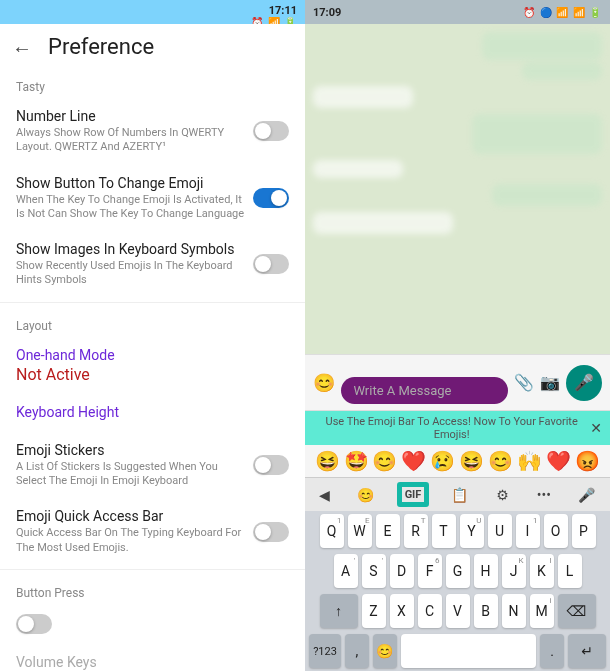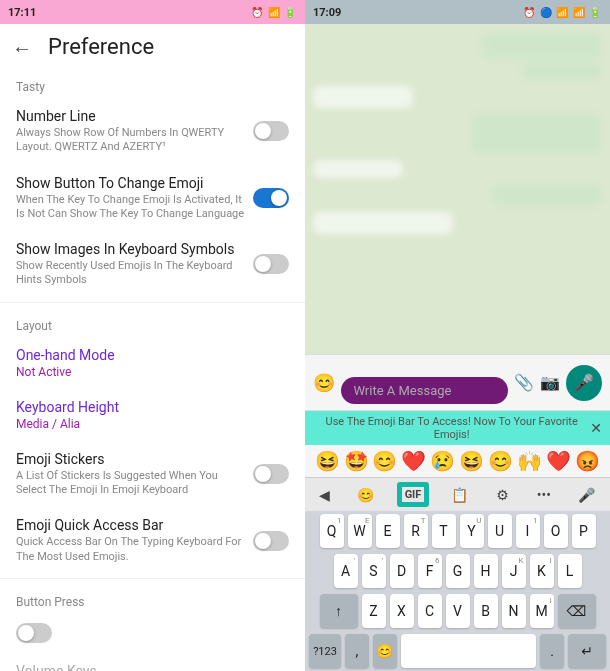--- a/index.html
+++ b/index.html
@@ -16,26 +16,27 @@
     .left-panel {
       width: 305px;
       height: 671px;
       background: #fff;
       display: flex;
       flex-direction: column;
       overflow: hidden;
     }
 
     .status-bar-left {
-      background: #f9a8d4;
-      display: flex;
-      align-items: center;
+      background: #7dd3fc;
+      display: flex;
+      align-items: flex-end;
       justify-content: space-between;
       padding: 4px 8px;
       height: 24px;
+      flex-direction: column;
     }
     .status-time {
       font-size: 11px;
       font-weight: bold;
       color: #222;
     }
     .status-icons {
       display: flex;
       gap: 4px;
       align-items: center;
@@ -128,22 +129,22 @@
     .toggle.on::after { left: 18px; }
 
     .simple-setting {
       padding: 10px 16px;
     }
     .simple-setting .setting-title {
       font-size: 14px;
       color: #6d28d9;
     }
     .simple-setting .setting-sub {
-      font-size: 12px;
-      color: #a21caf;
+      font-size: 16px;
+      color: #b91c1c;
     }
 
     .divider-line {
       height: 1px;
       background: #eee;
       margin: 4px 0;
     }
 
     
     .right-panel {
@@ -411,21 +412,20 @@
 
     <div class="section-header">Layout</div>
 
     <div class="simple-setting">
       <div class="setting-title">One-hand Mode</div>
       <div class="setting-sub">Not Active</div>
     </div>
 
     <div class="simple-setting">
       <div class="setting-title">Keyboard Height</div>
-      <div class="setting-sub">Media / Alia</div>
     </div>
 
     <div class="setting-item">
       <div class="setting-text">
         <div class="setting-title">Emoji Stickers</div>
         <div class="setting-desc">A List Of Stickers Is Suggested When You Select The Emoji In Emoji Keyboard</div>
       </div>
       <div class="toggle off"></div>
     </div>
 

